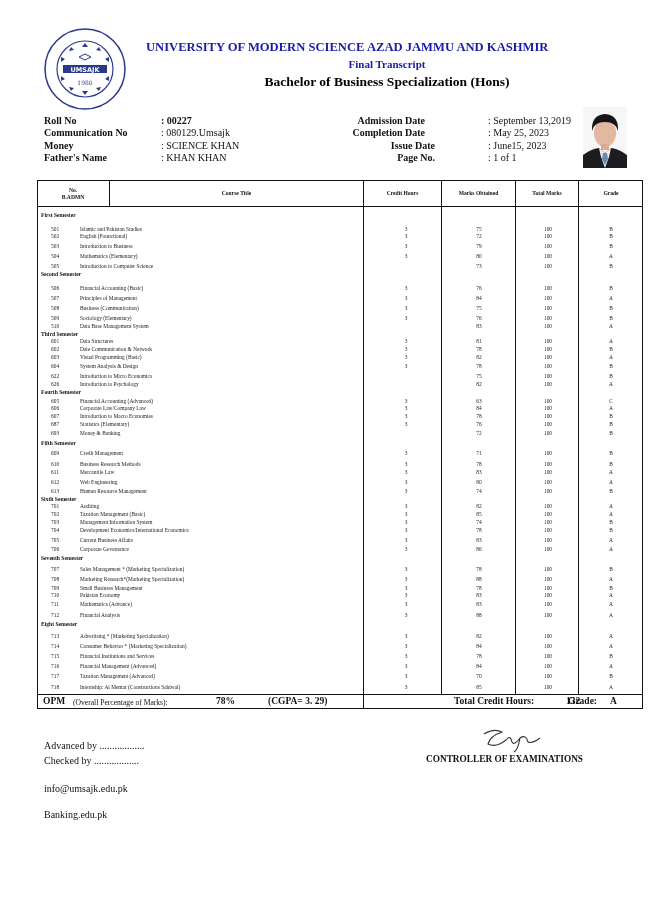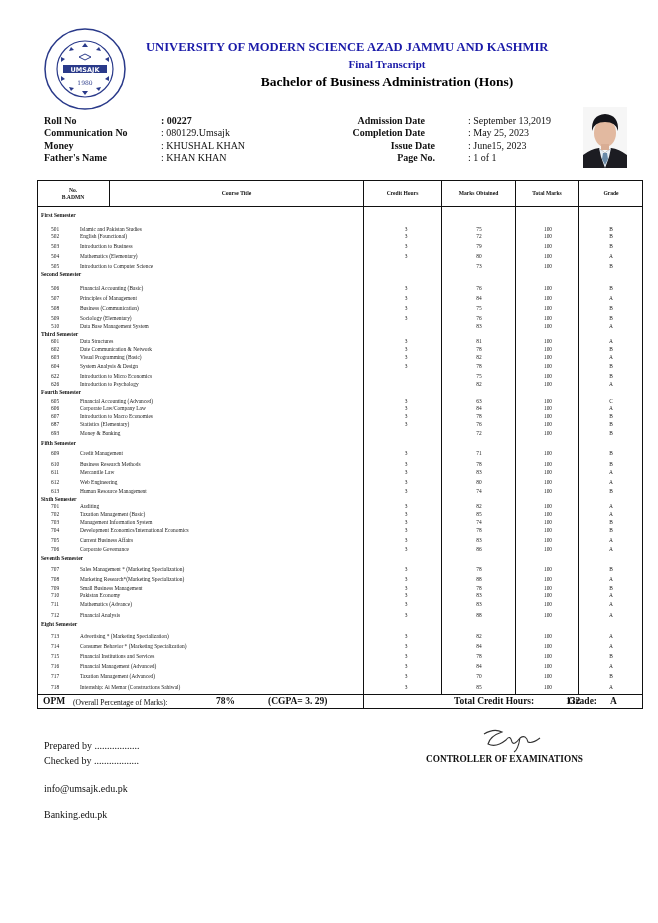--- a/index.html
+++ b/index.html
@@ -12,21 +12,21 @@
   .logo { position: absolute; left: 43px; top: 27px; width: 84px; height: 84px; }
   .uni-title { position: absolute; left: 146px; top: 40px; font-weight: bold; color: #1a1aa8; font-size: 12.6px; letter-spacing: 0px; white-space: nowrap; }
   .sub-title { position: absolute; left: 0; width: 658px; top: 58px; text-align: center; padding-left: 116px; box-sizing: border-box; font-weight: bold; color: #1a1aa8; font-size: 11px; }
   .prog-title { position: absolute; left: 0; width: 658px; top: 74px; text-align: center; padding-left: 116px; box-sizing: border-box; font-weight: bold; font-size: 13.5px; color: #000; }
 
   .info { position: absolute; font-size: 10px; line-height: 12.4px; white-space: nowrap; }
   .info .row { height: 12.4px; }
   .lbl { font-weight: bold; }
   .info-left-lbl { left: 44px; top: 115px; }
   .info-left-val { left: 161px; top: 115px; }
-  .info-right-val { left: 468px; top: 115px; }
+  .info-right-val { left: 488px; top: 115px; }
   .photo { position: absolute; left: 583px; top: 107px; width: 44px; height: 61px; background: #fff; overflow: hidden; }
   .hdr { position: absolute; left: 37px; top: 180px; width: 606px; height: 27px; border: 1.3px solid #111; box-sizing: border-box; }
   .col-line { position: absolute; width: 1.3px; background: #111; }
   .hcell { position: absolute; top: 180px; height: 27px; display: flex; align-items: center; justify-content: center; text-align: center; font-weight: bold; font-size: 5.6px; line-height: 7px; }
   .body-box { position: absolute; left: 37px; top: 206px; width: 606px; height: 488px; border-left: 1.3px solid #111; border-right: 1.3px solid #111; box-sizing: border-box; }
   .sem { position: absolute; left: 41px; font-weight: bold; font-size: 5.6px; }
   .code { position: absolute; left: 51px; font-size: 5.4px; color: #222; }
   .title { position: absolute; left: 80px; font-size: 5.4px; color: #222; white-space: nowrap; }
   .num { position: absolute; font-size: 5.4px; color: #222; text-align: center; width: 30px; }
   .c-ch { left: 391px; }
@@ -64,32 +64,32 @@
       <polygon points="18,54 22,52 18,49"></polygon>
   </g>
   <rect x="20" y="38" width="44" height="8" fill="#2a3a8a"></rect>
   <text x="42" y="44.5" font-size="6.5" fill="#fff" text-anchor="middle" font-family="DejaVu Sans, sans-serif" font-weight="bold">UMSAJK</text>
   <text x="42" y="58" font-size="6" fill="#2a3a8a" text-anchor="middle" font-family="DejaVu Serif, serif">1980</text>
   <path d="M36 30 L42 27 L48 30 L42 33 Z" fill="none" stroke="#2a3a8a" stroke-width="1"></path>
 </svg>
 
 <div class="uni-title">UNIVERSITY OF MODERN SCIENCE AZAD JAMMU AND KASHMIR</div>
 <div class="sub-title">Final Transcript</div>
-<div class="prog-title">Bachelor of Business Administration (Hons)</div>
+<div class="prog-title">Bachelor of Business Specialization (Hons)</div>
 
 <div class="info info-left-lbl lbl">
   <div class="row">Roll No</div>
   <div class="row">Communication No</div>
   <div class="row">Money</div>
   <div class="row">Father's Name</div>
 </div>
 <div class="info info-left-val">
   <div class="row" style="font-weight:bold">: 00227</div>
   <div class="row">: 080129.Umsajk</div>
-  <div class="row">: KHUSHAL KHAN</div>
+  <div class="row">: SCIENCE KHAN</div>
   <div class="row">: KHAN KHAN</div>
 </div>
 <div class="info lbl" style="left:330px; top:115px; width:95px;">
   <div class="row" style="text-align:right">Admission Date</div>
   <div class="row" style="text-align:right">Completion Date</div>
   <div class="row" style="text-align:right; padding-right:-10px; position:relative; left:10px">Issue Date</div>
   <div class="row" style="text-align:right; position:relative; left:10px">Page No.</div>
 </div>
 <div class="info info-right-val">
   <div class="row">: September 13,2019</div>
@@ -495,21 +495,21 @@
   <span style="left:5px;">OPM</span>
   <span style="left:35px; top:2.5px;" class="opm-sub">(Overall Percentage of Marks):</span>
   <span style="left:178px;">78%</span>
   <span style="left:230px;">(CGPA= 3. 29)</span>
   <span style="left:416px;">Total Credit Hours:</span>
   <span style="left:528px;">132</span>
   <span style="left:530px;">Grade:</span>
   <span style="left:572px;">A</span>
 </div>
 
-<div class="sig-left" style="top:738px;">Prepared by ..................</div>
+<div class="sig-left" style="top:738px;">Advanced by ..................</div>
 <div class="sig-left" style="top:753px;">Checked by ..................</div>
 <svg class="signature" viewBox="0 0 70 30">
   <path d="M8 10 Q18 4 26 8 Q14 12 12 20 Q20 24 30 16 Q34 10 36 18 Q38 22 44 14 Q42 26 38 28 M44 14 Q50 10 52 18 Q56 20 64 14" fill="none" stroke="#333" stroke-width="1.1"></path>
 </svg>
 <div class="controller">CONTROLLER OF EXAMINATIONS</div>
 
 <div class="contact" style="top:783px;">info@umsajk.edu.pk</div>
 <div class="contact" style="top:809px;">Banking.edu.pk</div>
 
 </body></html>

